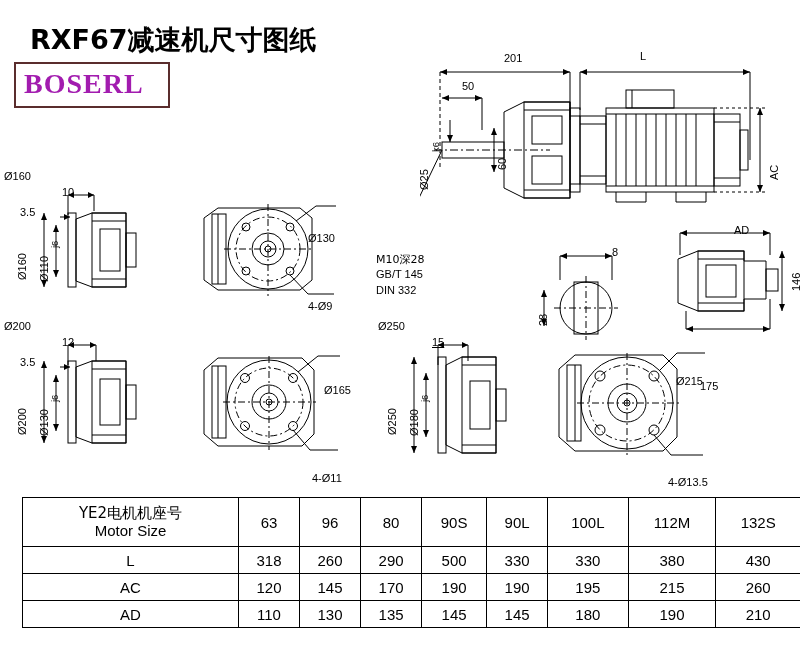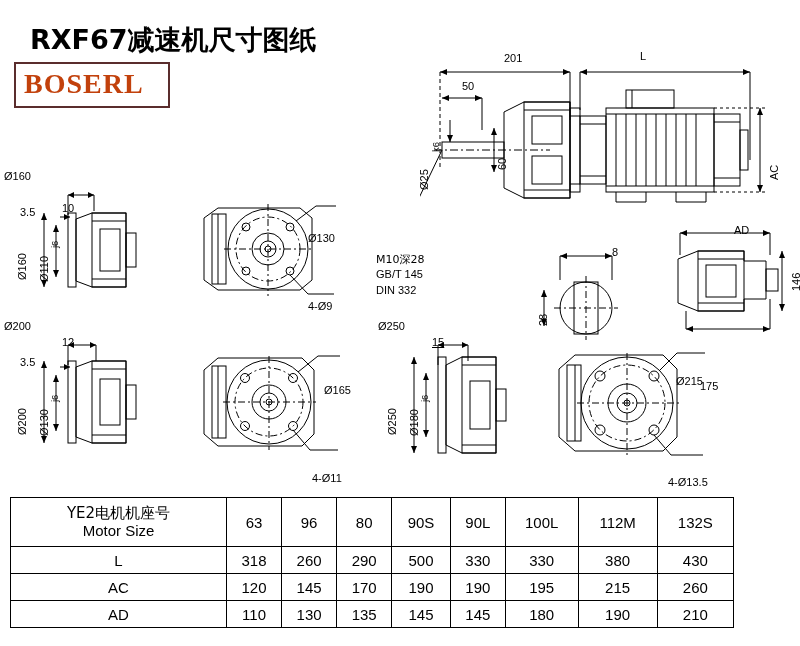--- a/index.html
+++ b/index.html
@@ -14,28 +14,28 @@
     font-family:"Liberation Serif", serif;
     font-weight:bold;font-size:27px;letter-spacing:0px;white-space:nowrap;
   }
   .logo-box{
     position:absolute;left:14px;top:62px;width:152px;height:42px;
     border:2px solid #5a2d2d;background:#fff;
   }
   .logo-text{
     position:absolute;left:8px;top:4px;
     font-family:"Liberation Serif", serif;
-    font-weight:bold;font-size:28px;color:#c2410c;letter-spacing:1px;
+    font-weight:bold;font-size:28px;color:#a21caf;letter-spacing:1px;
   }
   .lbl{position:absolute;font-size:11px;white-space:nowrap;}
   .lbl-sm{position:absolute;font-size:9.5px;white-space:nowrap;}
   .rot{transform-origin:left top;}
   svg{display:block;}
   .tbl{
-    position:absolute;left:10px;top:497px;width:724px;
+    position:absolute;left:22px;top:497px;width:779px;
     border-collapse:collapse;
   }
   .tbl td{
     border:1px solid #000;text-align:center;
     font-size:15px;height:26px;padding:0;
     font-family:"Liberation Sans", sans-serif;
   }
   .tbl td.head{width:215px;font-size:15px;line-height:1.15;padding:2px 0;}
   .tbl td.rowlabel{width:215px;}
   .tbl tr:first-child td.head{height:44px;}
@@ -219,21 +219,21 @@
       <rect x="70" y="44" width="20" height="42"></rect>
       <rect x="96" y="48" width="10" height="34"></rect>
       <line x1="26" y1="40" x2="26" y2="92"></line>
       <path d="M26,40 l-3,7 l6,0 z" fill="#000" stroke="none"></path>
       <path d="M26,92 l-3,-7 l6,0 z" fill="#000" stroke="none"></path>
       <line x1="14" y1="28" x2="14" y2="102"></line>
       <path d="M14,28 l-3,7 l6,0 z" fill="#000" stroke="none"></path>
       <path d="M14,102 l-3,-7 l6,0 z" fill="#000" stroke="none"></path>
     </g>
   </svg>
-  <div class="lbl" style="left:62px;top:202px;">10</div>
+  <div class="lbl" style="left:62px;top:186px;">10</div>
   <div class="lbl" style="left:20px;top:206px;">3.5</div>
   <div style="position:absolute;left:6px;top:230px;width:14px;height:56px;">
     <span class="lbl rot" style="left:10px;top:50px;transform:rotate(-90deg);">Ø160</span>
   </div>
   <div style="position:absolute;left:28px;top:232px;width:20px;height:56px;">
     <span class="lbl rot" style="left:10px;top:50px;transform:rotate(-90deg);">Ø110</span>
     <span class="lbl-sm rot" style="left:21px;top:16px;transform:rotate(-90deg);">j6</span>
   </div>
 
   <svg width="150" height="120" viewBox="0 0 150 120" style="position:absolute;left:190px;top:188px;">

